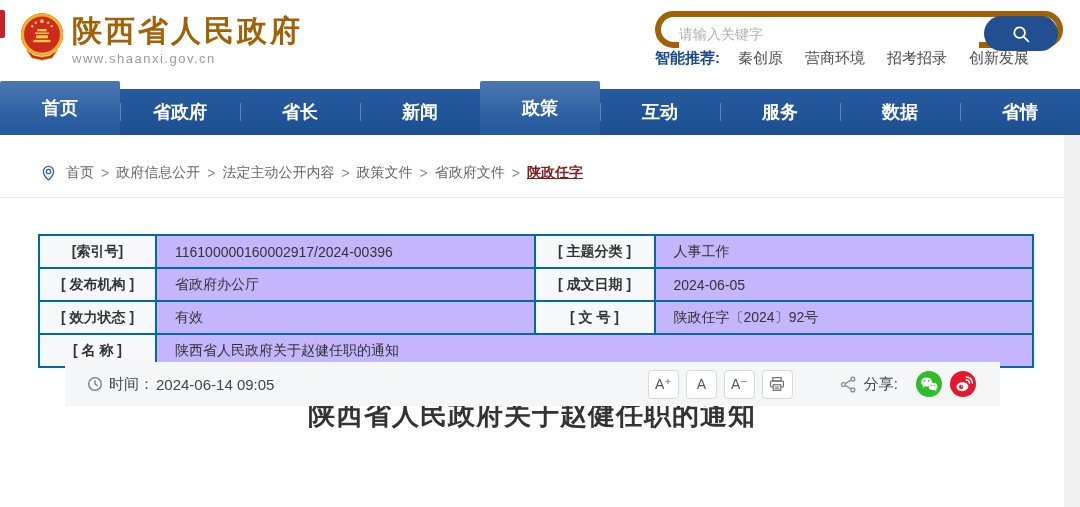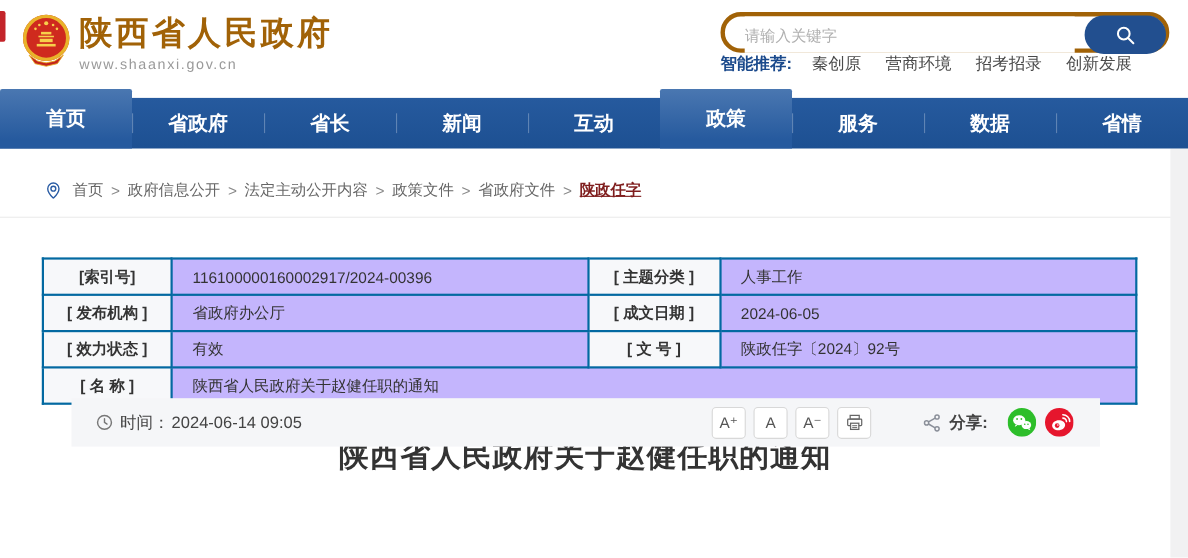--- a/index.html
+++ b/index.html
@@ -14,21 +14,21 @@
   .site-header { position:relative; height:89px; background:#fff; }
   .left-ribbon { position:absolute; left:0; top:10px; width:5px; height:28px;
     background:#c3242a; border-radius:0 2px 2px 0; }
   .emblem { position:absolute; left:17px; top:11px; width:50px; height:50px; }
   .brand { position:absolute; left:72px; top:14px; }
   .site-name { font-size:30px; font-weight:bold; color:#a16207; letter-spacing:3px; line-height:34px; }
   .site-url { font-size:13px; color:#9a9a9a; letter-spacing:1.5px; margin-top:3px; }
 
   .search-area { position:absolute; left:655px; top:11px; width:410px; }
   .search-box { position:relative; width:408px; height:37px;
-    border:4px solid #a16207; border-radius:19px; background:#fff; }
+    border:6px solid #a16207; border-radius:19px; background:#fff; }
   .search-box input { position:absolute; left:18px; top:0; width:300px; height:33px;
     border:none; outline:none; font-size:14px; color:#333;
     font-family:"Liberation Sans","DejaVu Sans",sans-serif; }
   .search-box input::placeholder { color:#b0b0b0; }
   .search-btn { position:absolute; right:-1px; top:-1px; width:74px; height:35px;
     background:#224f8f; border:none; border-radius:18px; cursor:pointer;
     display:flex; align-items:center; justify-content:center; }
   .recommend { margin-top:1px; display:flex; align-items:flex-end; font-size:15px; }
   .rec-label { color:#1b4a8c; font-weight:bold; margin-right:18px; }
   .rec-link { color:#4a4a4a; text-decoration:none; margin-right:22px; cursor:pointer; }
@@ -75,21 +75,21 @@
   .time-group { display:flex; align-items:center; font-size:15px; color:#444;text-align:center; }
   .time-group svg { margin-right:6px; }
   .time-label { margin-right:2px; }
   .tools { display:flex; align-items:center; }
   .tool-btn { width:31px; height:29px; background:#fff; border:1px solid #d8d8d8;
     border-radius:4px; color:#555; font-size:14px; margin-left:7px; cursor:pointer;
     display:flex; align-items:center; justify-content:center;
     font-family:"Liberation Sans","DejaVu Sans",sans-serif; }
   .share-group { display:flex; align-items:center; margin-left:46px; }
   .share-group .share-icon { margin-right:6px; display:inline-flex; }
-  .share-label { font-size:15px; color:#444; margin-right:10px;font-weight:bold; }
+  .share-label { font-size:15px; color:#444; margin-right:10px; }
   .sns { width:26px; height:26px; margin-left:8px; cursor:pointer; display:inline-flex; }
 </style>
 </head>
 <body>
 
 <div class="page">
 
   <header class="site-header">
     <div class="left-ribbon"></div>
 
@@ -143,25 +143,25 @@
       </div>
     <div class="nav-item">
         <span>省政府</span>
       </div>
     <div class="nav-item">
         <span>省长</span>
       </div>
     <div class="nav-item">
         <span>新闻</span>
       </div>
-    <div class="nav-item">
-        <span>互动</span>
-      </div>
     <div class="nav-item raised">
         <span>政策</span>
+      </div>
+    <div class="nav-item">
+        <span>互动</span>
       </div>
     <div class="nav-item">
         <span>服务</span>
       </div>
     <div class="nav-item">
         <span>数据</span>
       </div>
     <div class="nav-item">
         <span>省情</span>
       </div>

